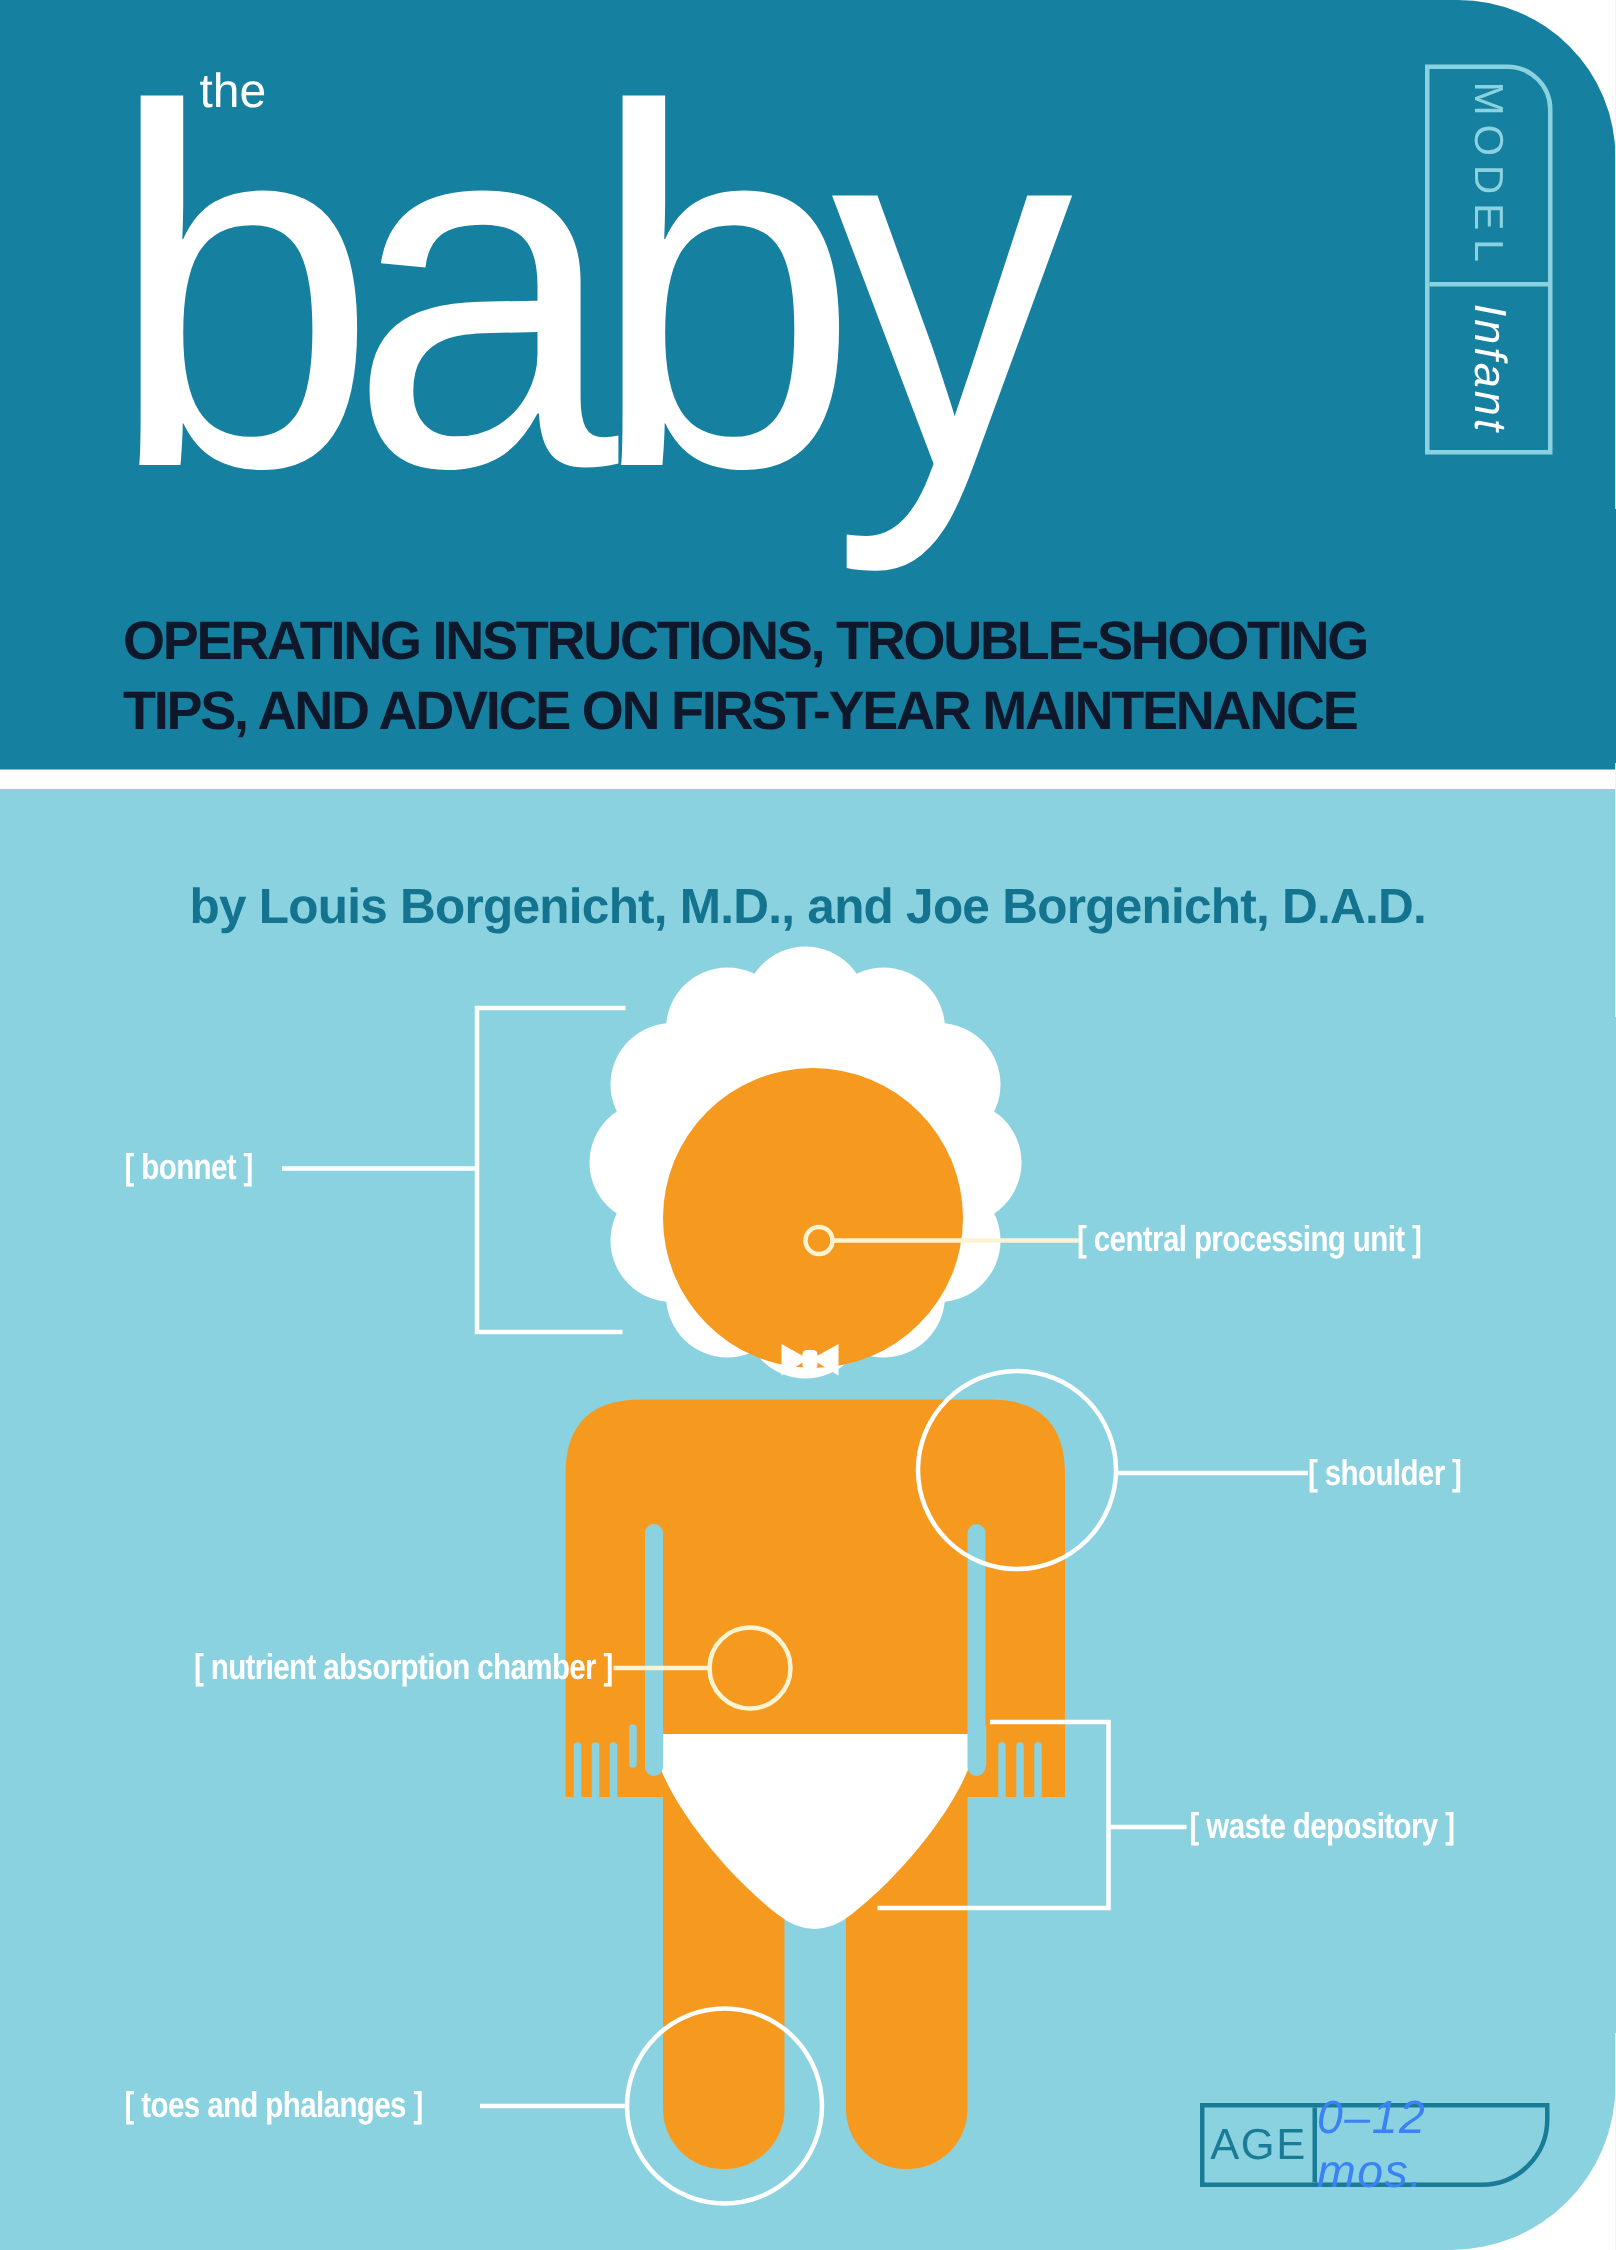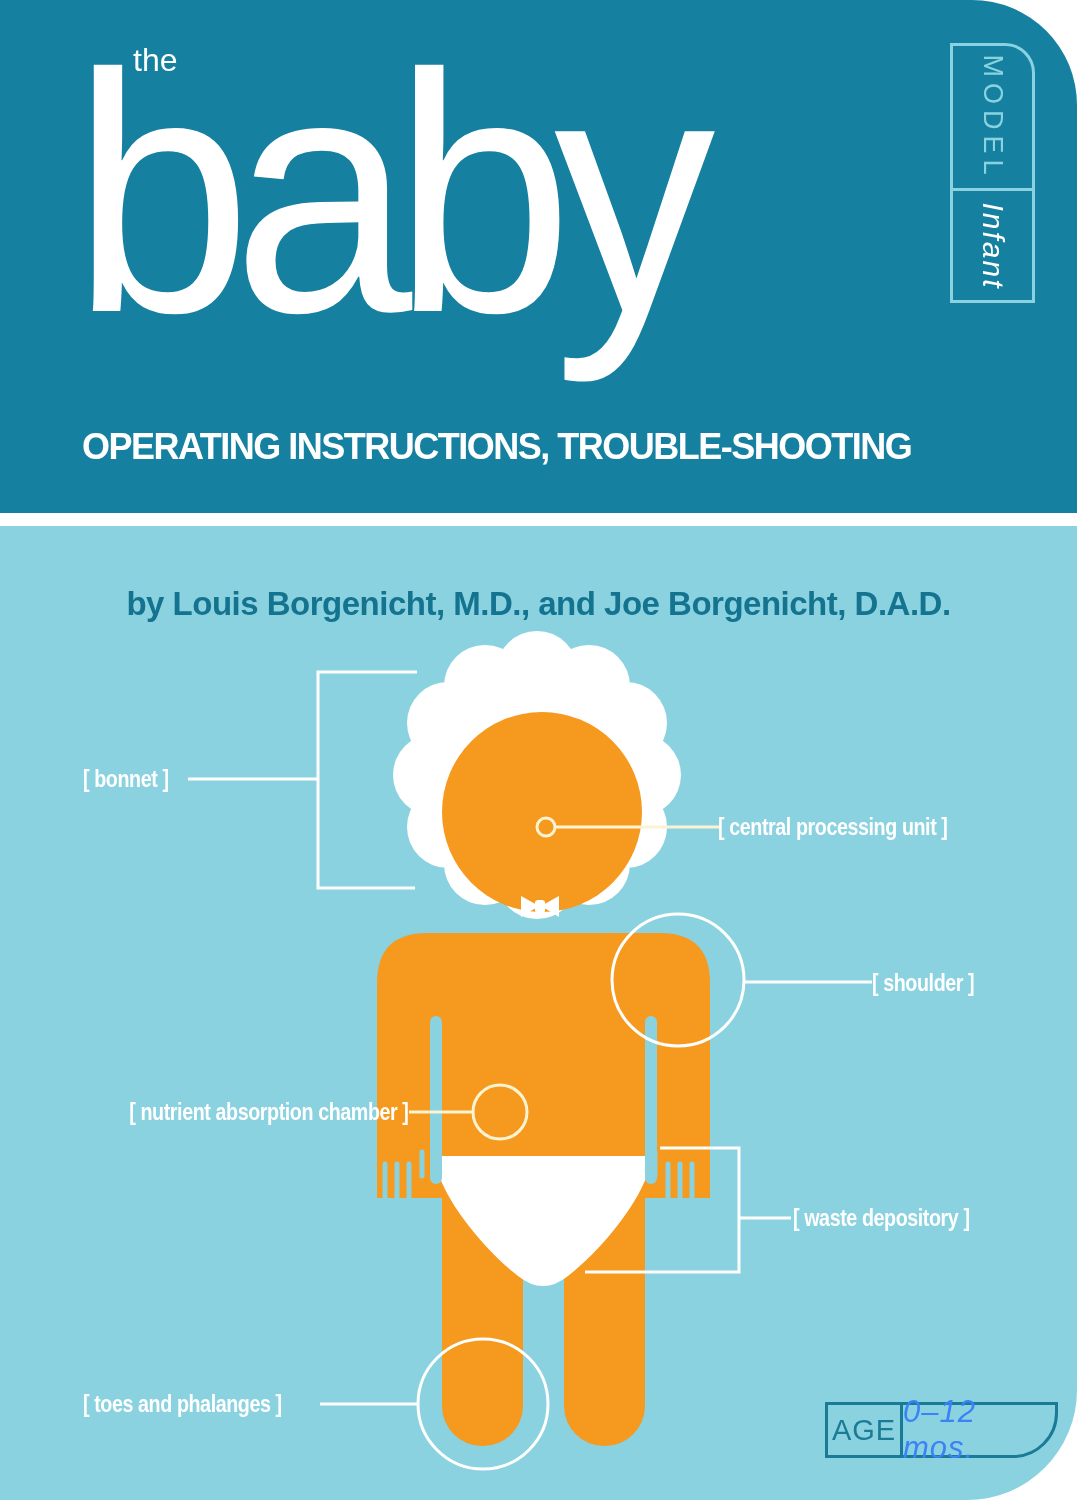--- a/index.html
+++ b/index.html
@@ -22,23 +22,22 @@
     letter-spacing:-20px;transform:scaleX(0.95);transform-origin:left top;
     white-space:nowrap;
   }
   #subtitle{
     position:absolute;left:88px;top:320px;
     font-size:74px;font-weight:700;color:#ffffff;line-height:1;letter-spacing:-1.5px;
     white-space:nowrap;
   }
   #tagline{
     position:absolute;left:82px;top:403px;
-    font-size:36px;font-weight:700;color:#ffffff;line-height:47px;letter-spacing:-1.5px;
+    font-size:36px;font-weight:700;color:#0f172a;line-height:47px;letter-spacing:-1.5px;
     white-space:nowrap;
-    margin-top:20px;
   }
   
   #model-tab{
     position:absolute;left:950px;top:43px;width:85px;height:260px;
     border:3px solid #8ad2e0;border-top-right-radius:30px;box-sizing:border-box;
   }
   .tab-cell{position:absolute;left:0;width:79px;display:flex;align-items:center;justify-content:center;}
   #tab-cell-model{top:0;height:142px;border-bottom:3px solid #8ad2e0;}
   #tab-cell-infant{top:145px;height:109px;}
   .tab-text{transform:rotate(90deg);white-space:nowrap;}
@@ -56,41 +55,42 @@
   
   #figure-svg{position:absolute;left:0;top:0;}
   .dlabel{
     position:absolute;color:#ffffff;font-size:24px;font-weight:700;letter-spacing:-0.5px;
     white-space:nowrap;transform:translateY(-50%) scaleX(0.82);transform-origin:left center;
   }
   .dlabel.right-anchored{transform:translateY(-50%) scaleX(0.82);transform-origin:right center;text-align:right;}
   
   #age-box{
     position:absolute;left:800px;top:1402px;width:233px;height:56px;box-sizing:border-box;
-    border:3px solid #1a7b96;border-bottom-right-radius:45px;display:flex;margin-left:25px;
+    border:3px solid #1a7b96;border-bottom-right-radius:45px;display:flex;
   }
   #age-cell-label{
     width:72px;border-right:3px solid #1a7b96;display:flex;align-items:center;justify-content:center;
     font-size:29px;color:#1a7b96;font-weight:400;letter-spacing:1px;
   }
   #age-cell-value{
     flex:1;display:flex;align-items:center;justify-content:center;
     font-size:31px;color:#3b82f6;font-style:italic;font-weight:400;letter-spacing:1px;
   }
 </style>
 </head>
 <body>
 
 <div id="page">
 
   <div id="banner">
     <div id="the">the</div>
     <div id="title">baby</div>
     <div id="tagline">
       <div>OPERATING INSTRUCTIONS, TROUBLE-SHOOTING</div>
+      <div>TIPS, AND ADVICE ON FIRST-YEAR MAINTENANCE</div>
     </div>
     <div id="model-tab">
       <div class="tab-cell" id="tab-cell-model">
         <span class="tab-text" id="model-label">MODEL</span>
       </div>
       <div class="tab-cell" id="tab-cell-infant">
         <span class="tab-text" id="infant-label">Infant</span>
       </div>
     </div>
   </div>

